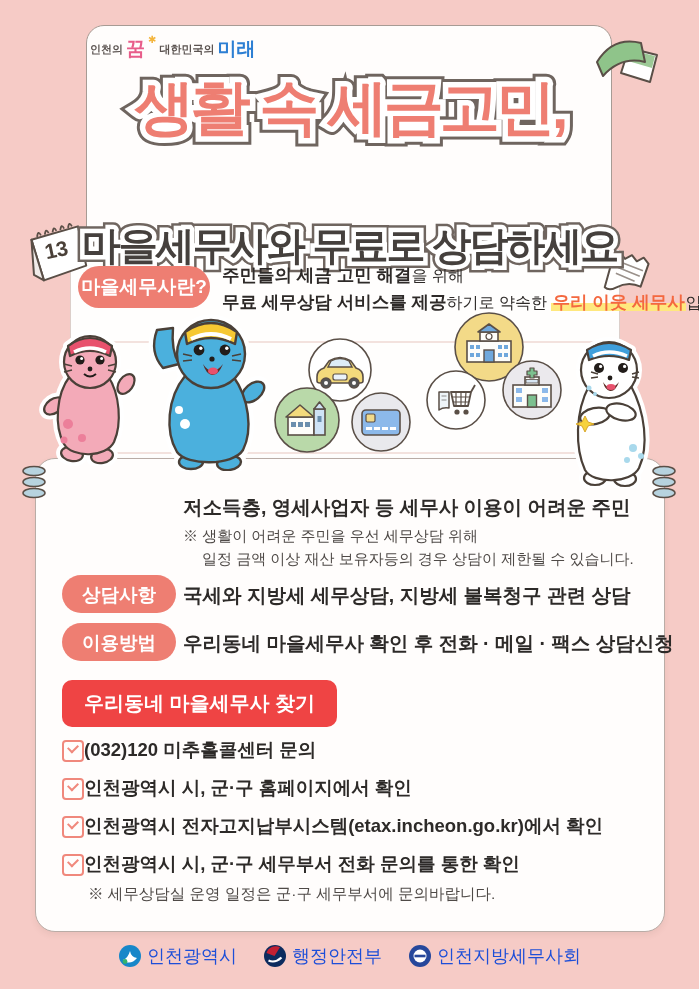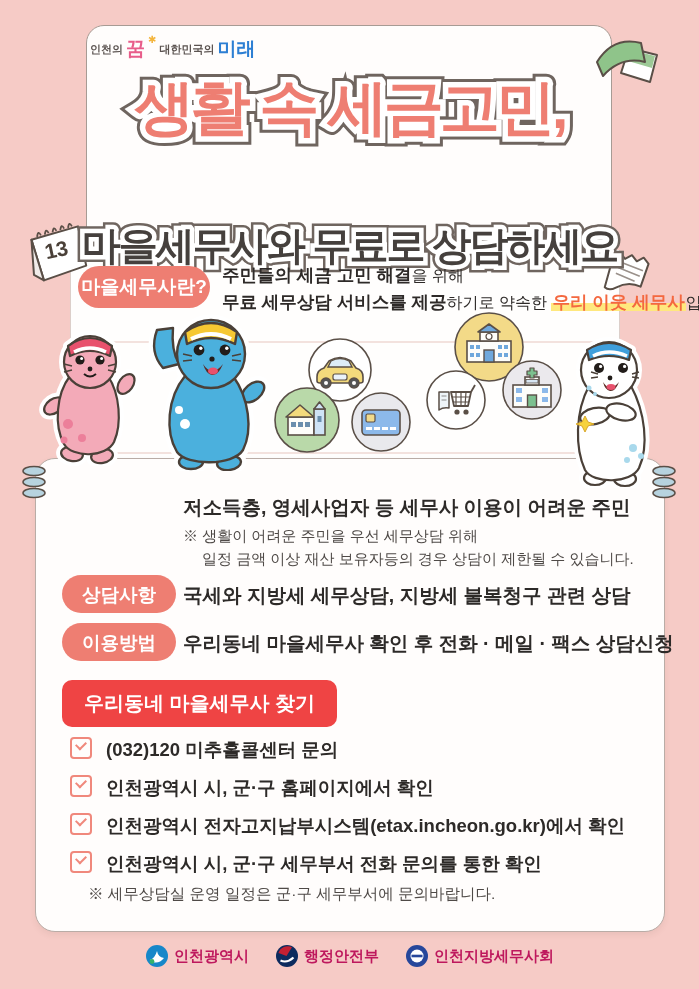--- a/index.html
+++ b/index.html
@@ -41,30 +41,30 @@
   .def-text{position:absolute;left:222px;top:262px;font-size:16px;color:#2e2a28;line-height:1.55;z-index:6;white-space:nowrap;}
   .def-text b{font-size:17.5px;}
   .hl{color:#f4683f;font-weight:800;font-size:17.5px;background:linear-gradient(transparent 55%, #ffe87e 55%, #ffe87e 95%, transparent 95%);padding:0 1px;}
 
   .sec-pill{width:114px;height:38px;font-size:18.5px;}
   .sec-text{position:absolute;left:183px;font-size:19.5px;font-weight:800;color:#2d2a28;z-index:6;white-space:nowrap;text-align:center;}
   .sec-note{position:absolute;left:183px;font-size:15px;color:#4f4a47;line-height:1.5;z-index:6;}
   .sec-note .in{padding-left:19px;display:block;}
 
   .finder-title{position:absolute;left:62px;top:680px;background:#ef4444;color:#fff;font-weight:800;font-size:20px;padding:10px 22px;border-radius:10px;z-index:6;}
-  .f-item{position:absolute;left:62px;display:flex;align-items:flex-start;gap:14px;z-index:6;margin-left:8px;}
+  .f-item{position:absolute;left:62px;display:flex;align-items:flex-end;z-index:6;}
   .f-item .label{font-size:18.5px;font-weight:800;color:#2d2a28;white-space:nowrap;}
   .checkbox{width:18px;height:18px;border:2.5px solid #f0887c;border-radius:4px;position:relative;flex:0 0 auto;}
   .checkbox::after{content:"";position:absolute;left:4px;top:2px;width:8px;height:5px;border-left:2.5px solid #f0887c;border-bottom:2.5px solid #f0887c;transform:rotate(-45deg);}
   .f-note{position:absolute;left:88px;top:884px;font-size:15.5px;color:#4f4a47;z-index:6;}
 
   
   .footer{position:absolute;left:0;right:0;top:944px;display:flex;justify-content:center;gap:26px;align-items:center;z-index:6;}
   .org{display:flex;align-items:center;gap:5px;}
-  .org .name{font-size:15px;font-weight:700;color:#be185d;white-space:nowrap;}
+  .org .name{font-size:18px;font-weight:400;color:#1d4ed8;white-space:nowrap;}
 
   .abs{position:absolute;}
   .deco{z-index:3;}
   .iconc{z-index:4;}
   .mascot{z-index:5;}
   .calendar{transform:rotate(-9deg);}
   .calendar .num{position:absolute;left:14px;top:18px;width:38px;text-align:center;font-size:21px;font-weight:800;color:#4a4038;transform:rotate(-3deg);}
 </style>
 </head>
 <body>

